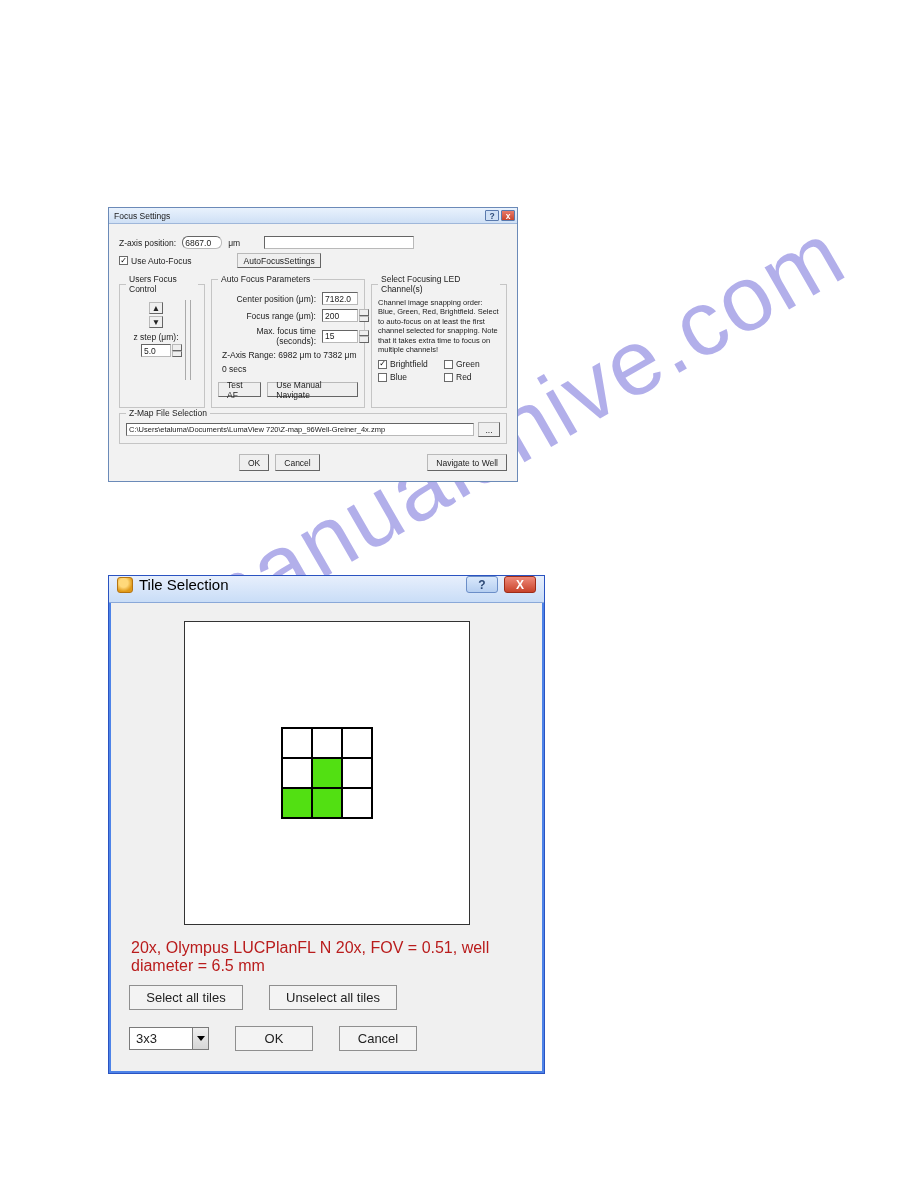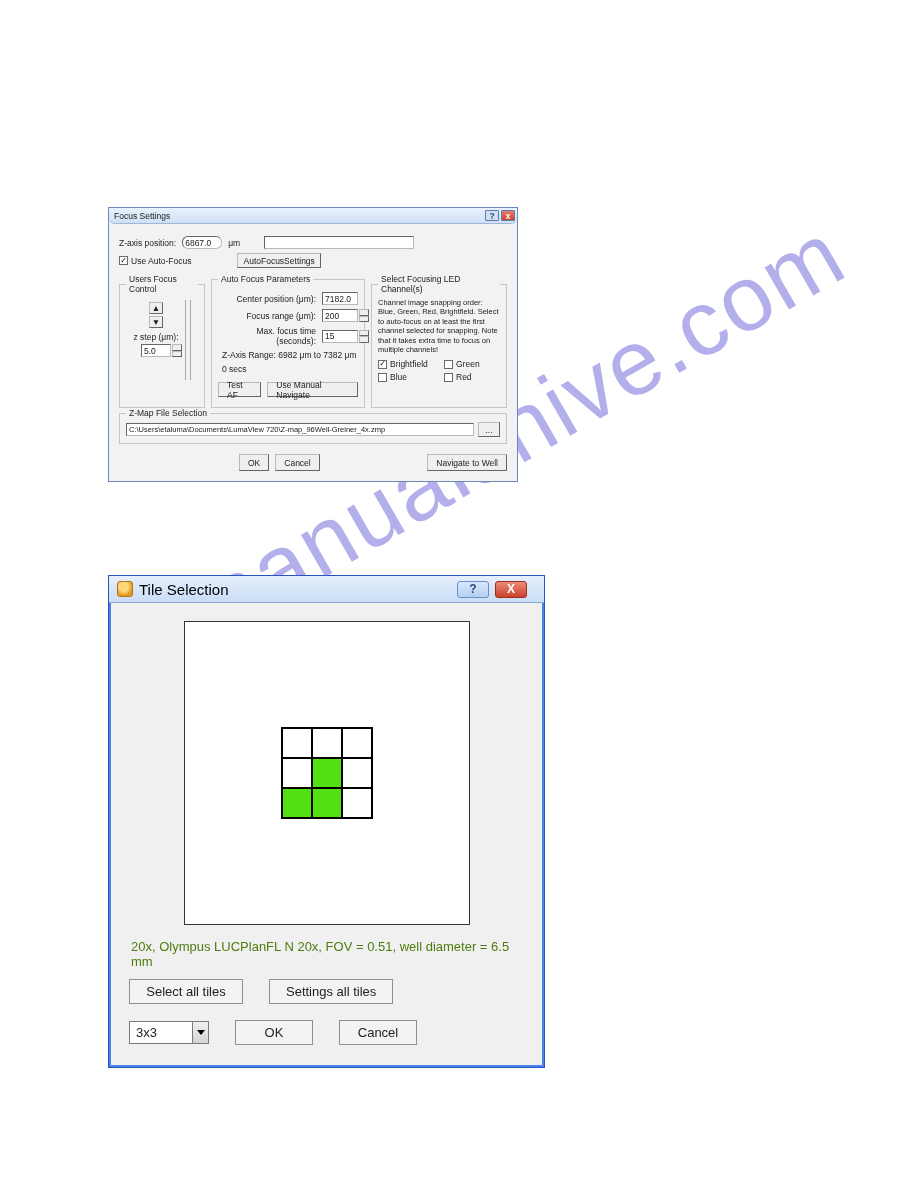--- a/index.html
+++ b/index.html
@@ -41,21 +41,20 @@
     font-size: 8.5px;
   }
   .focus-win .titlebar {
     height: 16px;
     display: flex;
     align-items: center;
     justify-content: space-between;
     background: linear-gradient(#e9f2fd, #cfe0f5);
     border-bottom: 1px solid #9fb7da;
     padding: 0 2px 0 5px;
-    border-radius: 6px;
   }
   .focus-win .titlebar .ttl { color: #1a1a1a; }
   .focus-win .winbtns { display: flex; gap: 2px; }
   .focus-win .winbtn {
     width: 14px; height: 11px;
     border-radius: 1px;
     border: 1px solid #5a7aad;
     display: flex; align-items: center; justify-content: center;
   }
   .focus-win .winbtn.help { background: #cfe0f5; color: #2d4a77; font-weight: bold; }
@@ -115,24 +114,24 @@
     left: 108px;
     top: 575px;
     width: 437px;
     background: #f0f0f0;
     border: 1px solid #2a53c1;
     box-shadow: 0 0 0 2px #4d83e8 inset;
     font-size: 13px;
   }
   .tile-win .titlebar {
     height: 27px;
-    display: flex; align-items: center; justify-content: space-between;
+    display: flex; align-items: flex-start; justify-content: space-between;
     background: linear-gradient(#e7effc, #c9ddf7);
     border-bottom: 1px solid #8aa8d8;
-    padding: 0 17px 0 8px;
+    padding: 0 8px 0 8px;
   }
   .tile-win .ttlwrap { display: flex; align-items: center; gap: 6px; }
   .tile-win .appicon {
     width: 16px; height: 16px; border-radius: 3px;
     background: radial-gradient(circle at 40% 35%, #ffd97a 35%, #e09a1a 70%);
     border: 1px solid #b57412;
   }
   .tile-win .ttl { font-size: 15px; color: #000; }
   .tile-win .winbtns { display: flex; gap: 6px; }
   .tile-win .winbtn2 {
@@ -157,21 +156,21 @@
     grid-template-columns: repeat(3, 30px);
     grid-template-rows: repeat(3, 30px);
   }
   .tile-cell {
     border: 2px solid #000;
     background: #fff;
     margin: -1px;
   }
   .tile-cell.sel { background: #52e012; }
 
-  .info-line { margin: 14px 0 10px 2px; font-size: 13px; color: #4d7c0f; }
+  .info-line { margin: 14px 0 10px 2px; font-size: 16px; color: #b91c1c; }
 
   .tile-btnrow { display: flex; gap: 26px; margin-bottom: 16px; }
   .tile-btn {
     border: 1px solid #8f8f8f; background: #f3f3f3;
     height: 25px; padding: 0 16px;
     display: inline-flex; align-items: center;
     font-size: 13px;
   }
   .tile-btnrow .tile-btn { min-width: 114px; justify-content: center; }
 
@@ -352,21 +351,21 @@
             <div class="tile-cell sel"></div>
             <div class="tile-cell"></div>
           </div>
       </div>
     </div>
 
     <div class="info-line">20x, Olympus LUCPlanFL N 20x, FOV = 0.51, well diameter = 6.5 mm</div>
 
     <div class="tile-btnrow">
       <span class="tile-btn">Select all tiles</span>
-      <span class="tile-btn">Settings all tiles</span>
+      <span class="tile-btn">Unselect all tiles</span>
     </div>
 
     <div class="tile-bottom">
       <div class="combo">
         <span>3x3</span>
         <span class="ddbtn">
             <span class="ddtri"></span>
           </span>
       </div>
       <div class="okcancel" style="display:flex; gap:26px;">

